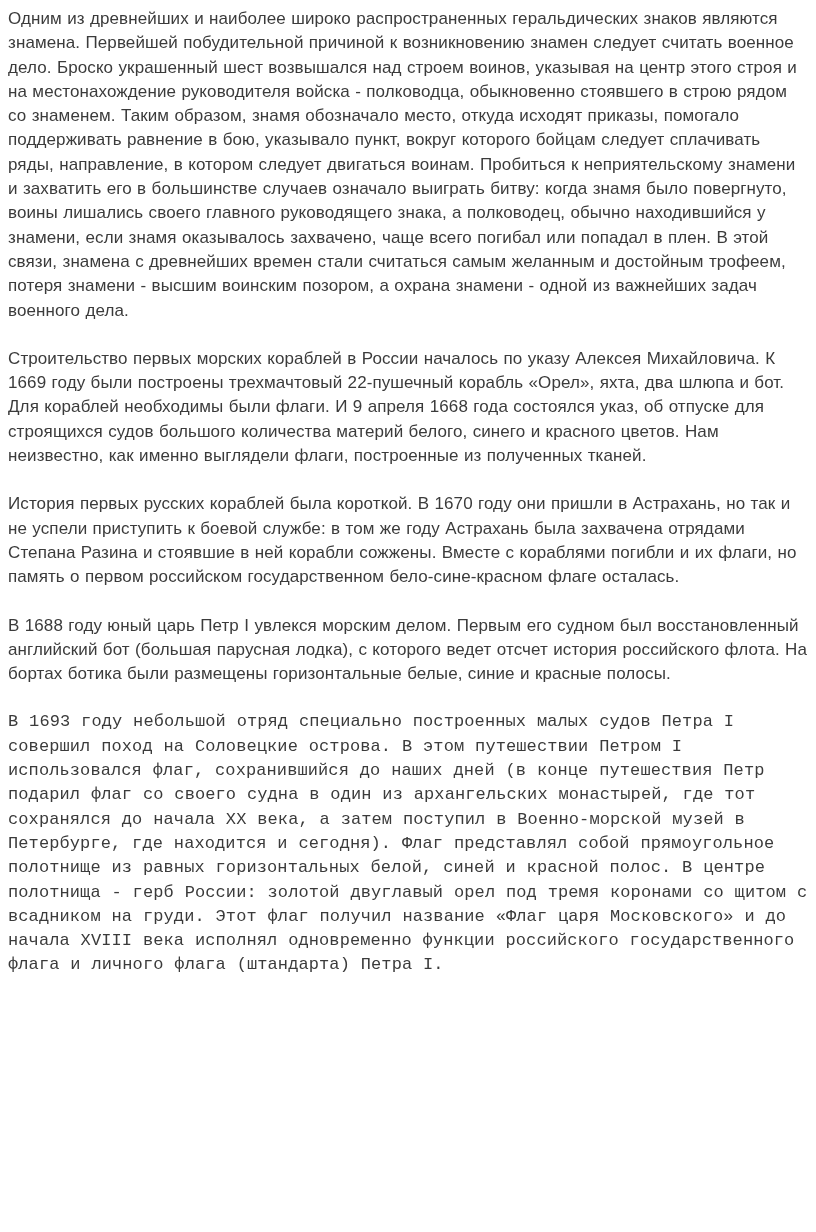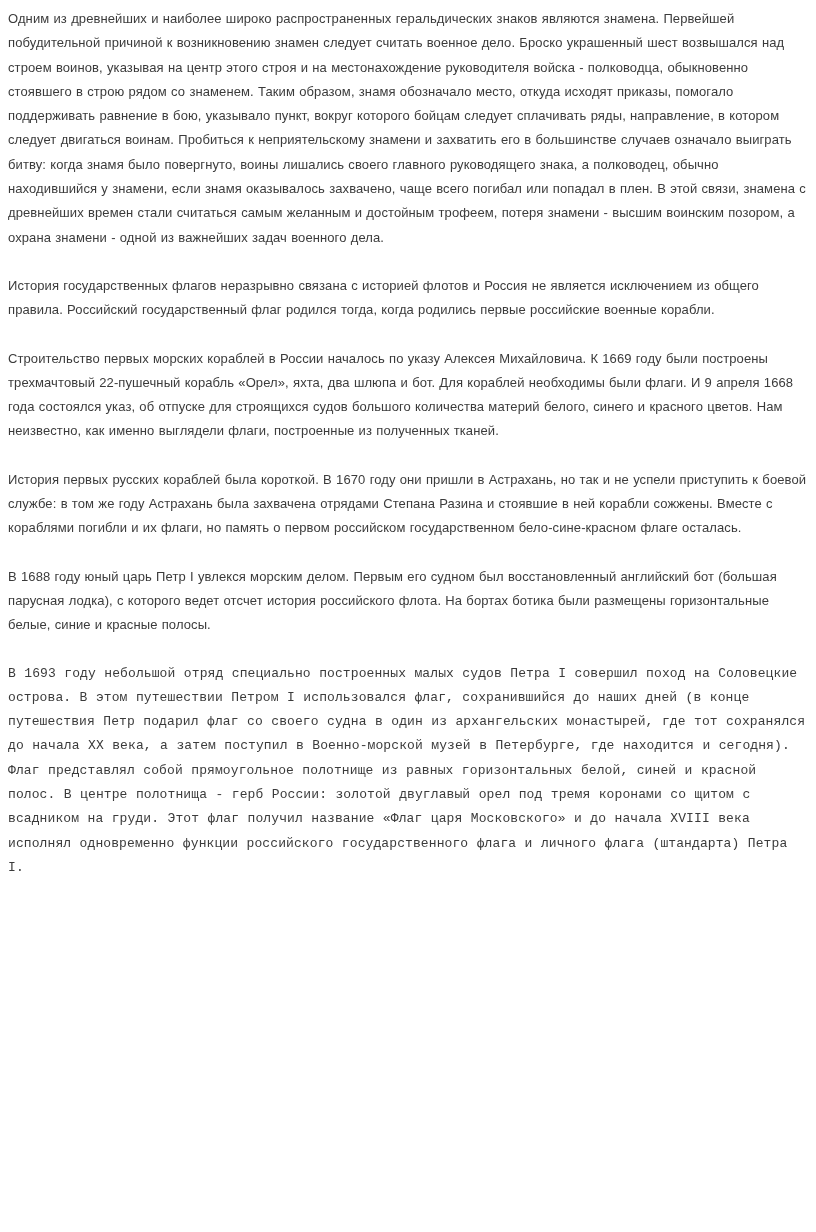--- a/index.html
+++ b/index.html
@@ -11,35 +11,34 @@
     width: 816px;
     min-height: 1232px;
     box-sizing: border-box;
     background: #ffffff;
     padding: 7px 8px 10px 8px;
     font-family: "Liberation Sans", "DejaVu Sans", sans-serif;
     color: #3b3b3b;
   }
   .page p {
     margin: 0 0 24px 0;
-    font-size: 13px;
+    font-size: 17px;
     line-height: 24.3px;
     font-weight: 400;
     letter-spacing: 0.1px;
     text-align: left;
     word-spacing: 0.5px;
   }
   .page p:last-child {
     margin-bottom: 0;
     font-family: Liberation Mono, monospace;
   }
 </style>
 </head>
 <body>
 
 <div class="page">
   <p>Одним из древнейших и наиболее широко распространенных геральдических знаков являются знамена. Первейшей побудительной причиной к возникновению знамен следует считать военное дело. Броско украшенный шест возвышался над строем воинов, указывая на центр этого строя и на местонахождение руководителя войска - полководца, обыкновенно стоявшего в строю рядом со знаменем. Таким образом, знамя обозначало место, откуда исходят приказы, помогало поддерживать равнение в бою, указывало пункт, вокруг которого бойцам следует сплачивать ряды, направление, в котором следует двигаться воинам. Пробиться к неприятельскому знамени и захватить его в большинстве случаев означало выиграть битву: когда знамя было повергнуто, воины лишались своего главного руководящего знака, а полководец, обычно находившийся у знамени, если знамя оказывалось захвачено, чаще всего погибал или попадал в плен. В этой связи, знамена с древнейших времен стали считаться самым желанным и достойным трофеем, потеря знамени - высшим воинским позором, а охрана знамени - одной из важнейших задач военного дела.</p>
-  <p>История государственных флагов неразрывно связана с историей флотов и Россия не является исключением из общего правила. Российский государственный флаг родился тогда, когда родились первые российские военные корабли.</p>
   <p>Строительство первых морских кораблей в России началось по указу Алексея Михайловича. К 1669 году были построены трехмачтовый 22-пушечный корабль «Орел», яхта, два шлюпа и бот. Для кораблей необходимы были флаги. И 9 апреля 1668 года состоялся указ, об отпуске для строящихся судов большого количества материй белого, синего и красного цветов. Нам неизвестно, как именно выглядели флаги, построенные из полученных тканей.</p>
   <p>История первых русских кораблей была короткой. В 1670 году они пришли в Астрахань, но так и не успели приступить к боевой службе: в том же году Астрахань была захвачена отрядами Степана Разина и стоявшие в ней корабли сожжены. Вместе с кораблями погибли и их флаги, но память о первом российском государственном бело-сине-красном флаге осталась.</p>
   <p>В 1688 году юный царь Петр I увлекся морским делом. Первым его судном был восстановленный английский бот (большая парусная лодка), с которого ведет отсчет история российского флота. На бортах ботика были размещены горизонтальные белые, синие и красные полосы.</p>
   <p>В 1693 году небольшой отряд специально построенных малых судов Петра I совершил поход на Соловецкие острова. В этом путешествии Петром I использовался флаг, сохранившийся до наших дней (в конце путешествия Петр подарил флаг со своего судна в один из архангельских монастырей, где тот сохранялся до начала XX века, а затем поступил в Военно-морской музей в Петербурге, где находится и сегодня). Флаг представлял собой прямоугольное полотнище из равных горизонтальных белой, синей и красной полос. В центре полотнища - герб России: золотой двуглавый орел под тремя коронами со щитом с всадником на груди. Этот флаг получил название «Флаг царя Московского» и до начала XVIII века исполнял одновременно функции российского государственного флага и личного флага (штандарта) Петра I.</p>
 </div>
 
 </body></html>

